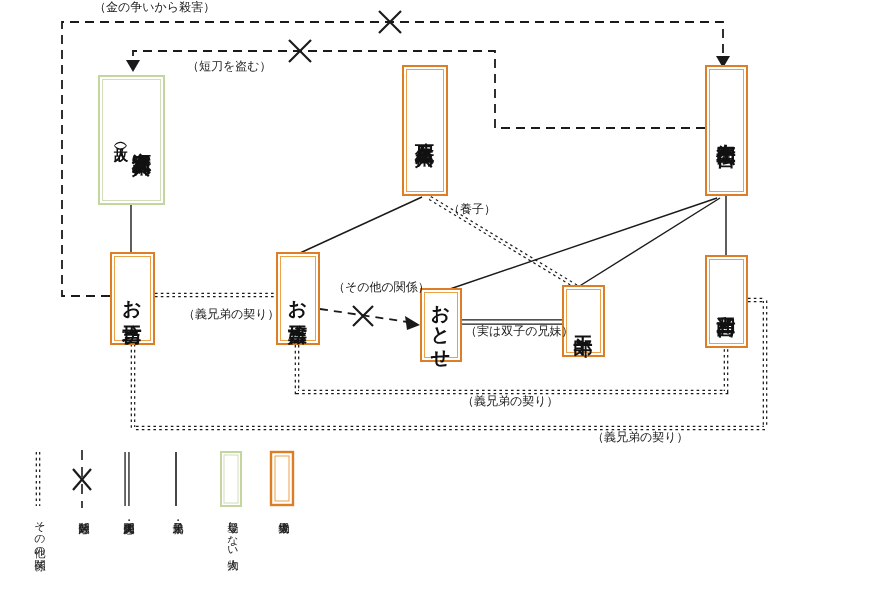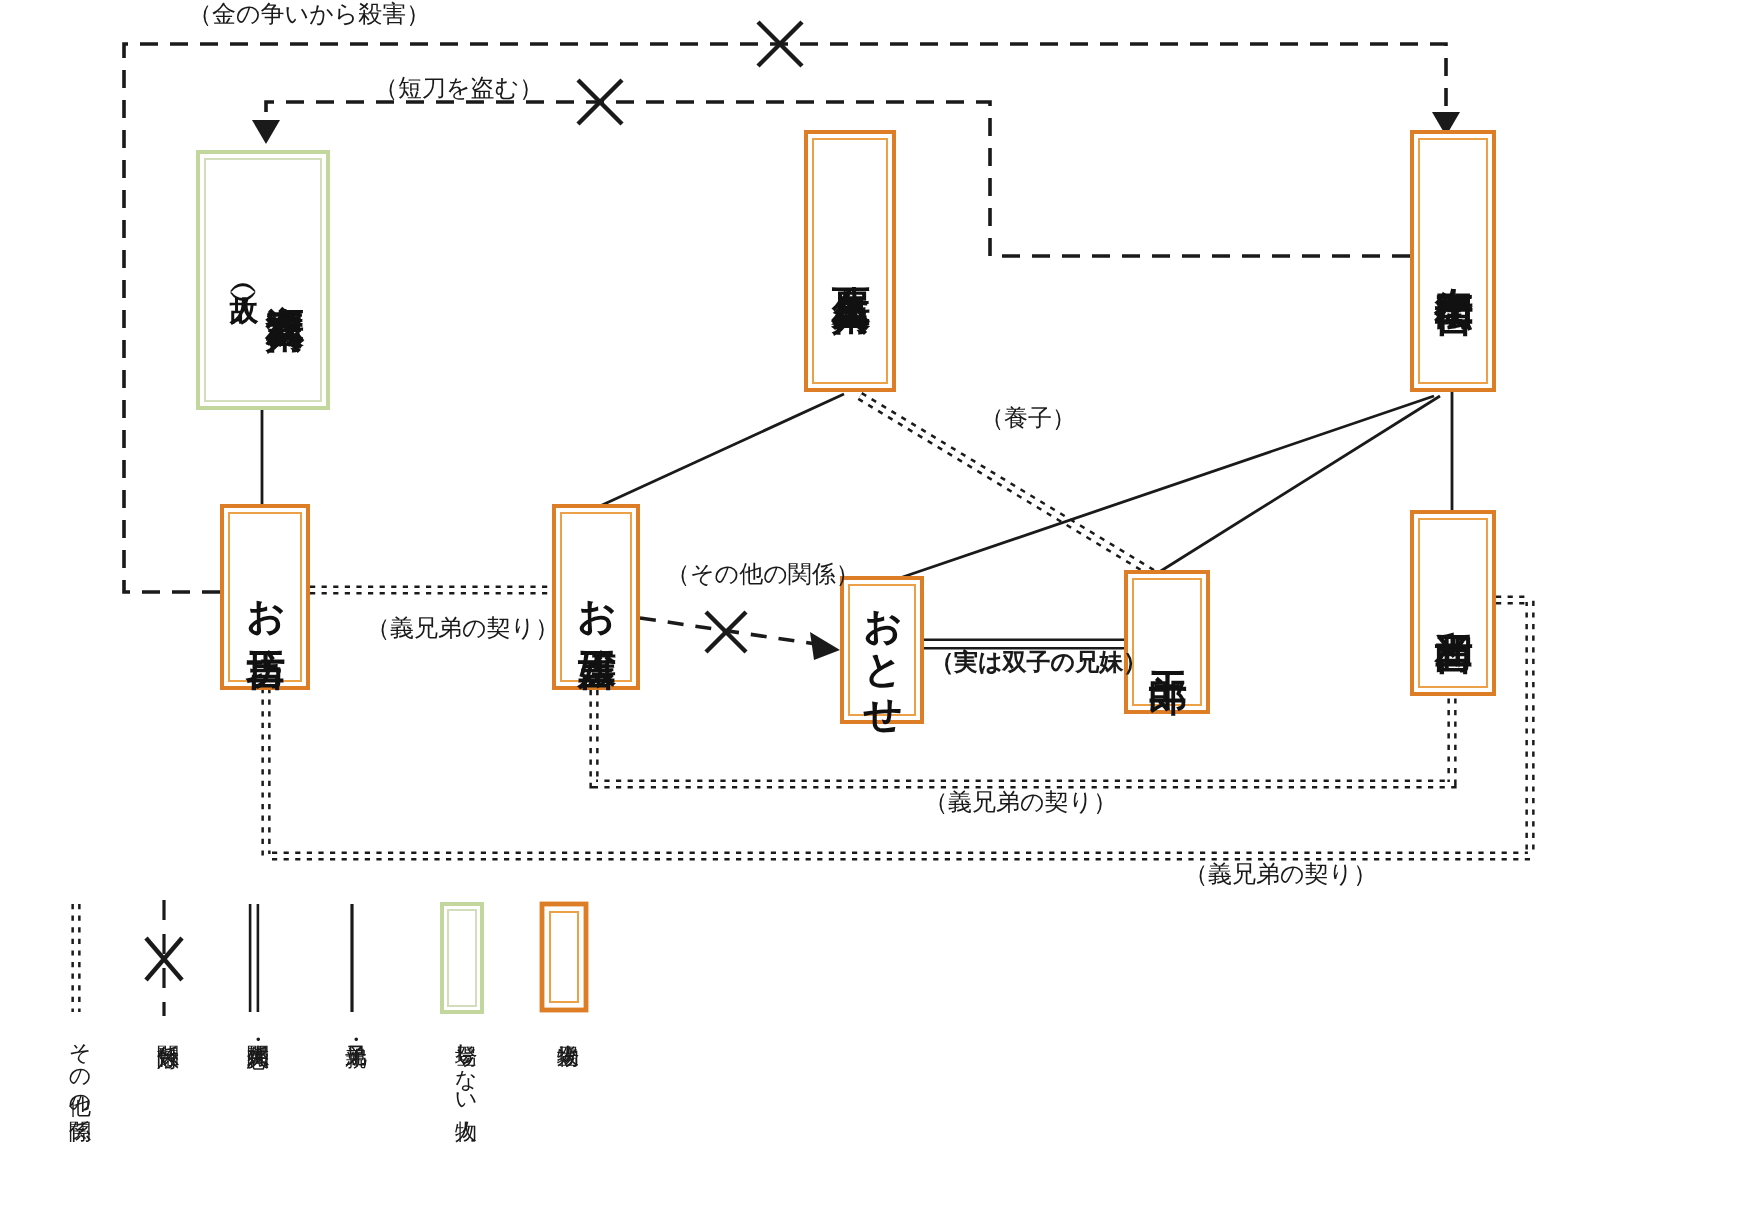--- a/index.html
+++ b/index.html
@@ -140,24 +140,24 @@
       </div>
       <div class="node present" style="left: 705px; top: 255px; width: 43px; height: 93px;">
         <div class="inner">
           <div class="vtext">和尚吉三</div>
         </div>
       </div>
     </div>
 
   <div id="edge-labels">
       <div class="edge-label" style="left: 94px; top: 1px;">（金の争いから殺害）</div>
-      <div class="edge-label" style="left: 187px; top: 38px;">（短刀を盗む）</div>
-      <div class="edge-label" style="left: 490px; top: 203px;">（養子）</div>
+      <div class="edge-label" style="left: 187px; top: 60px;">（短刀を盗む）</div>
+      <div class="edge-label" style="left: 448px; top: 203px;">（養子）</div>
       <div class="edge-label" style="left: 333px; top: 281px;">（その他の関係）</div>
-      <div class="edge-label" style="left: 465px; top: 325px; font-weight: bold;">（実は双子の兄妹）</div>
+      <div class="edge-label" style="left: 465px; top: 325px;">（実は双子の兄妹）</div>
       <div class="edge-label" style="left: 183px; top: 308px;">（義兄弟の契り）</div>
       <div class="edge-label" style="left: 462px; top: 395px;">（義兄弟の契り）</div>
       <div class="edge-label" style="left: 592px; top: 431px;">（義兄弟の契り）</div>
     </div>
 
   <div class="legend">
 
     <div class="lg-item" style="left:18px">
       <svg class="lg-sym" width="26" height="58">
         <line x1="13" y1="2" x2="13" y2="56" stroke="#1a1a1a" stroke-width="4.6" stroke-dasharray="2.6 3.2"></line>

